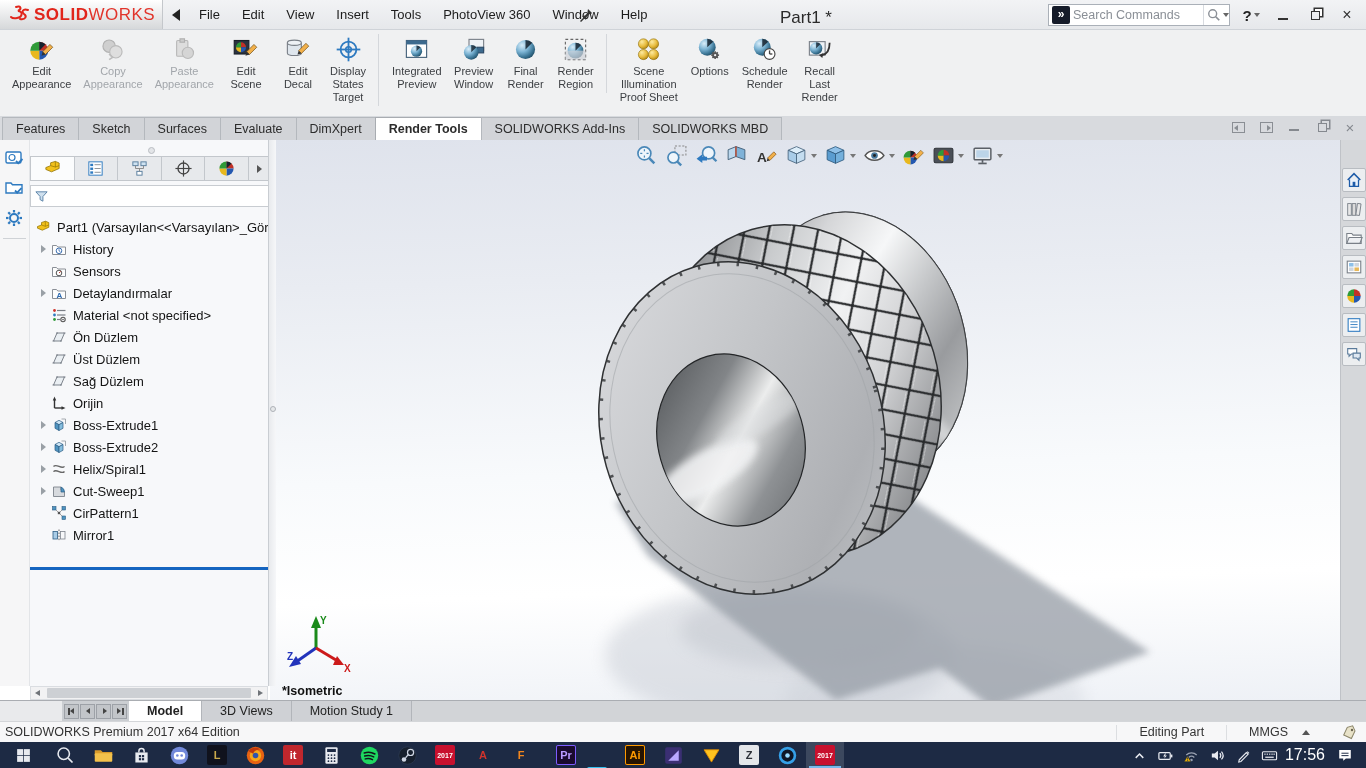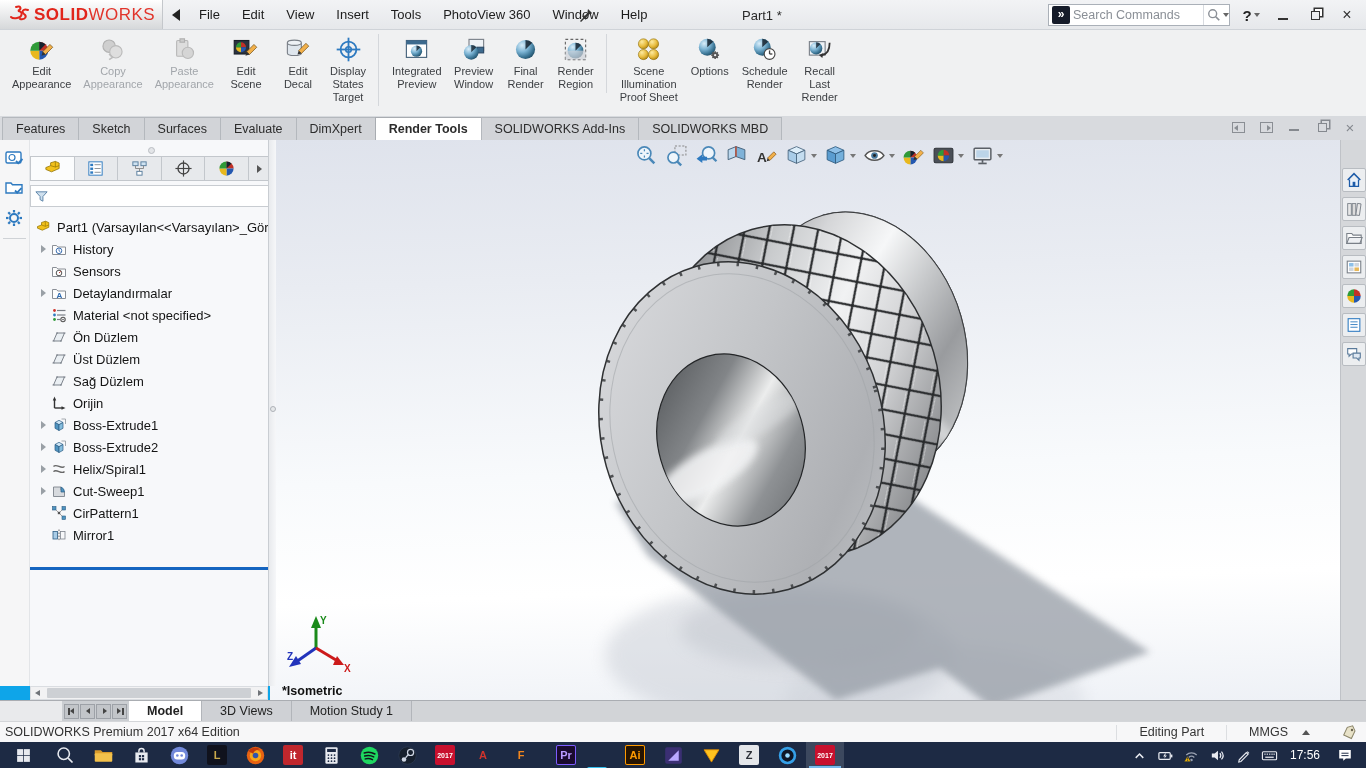--- a/index.html
+++ b/index.html
@@ -1,30 +1,30 @@
 <!DOCTYPE html>
 <html><head>
 <meta charset="utf-8">
 <style>
   *{margin:0;padding:0;box-sizing:border-box;font-family:"Liberation Sans","DejaVu Sans",sans-serif}
   html,body{width:1366px;height:768px;overflow:hidden;background:#000}
-  .app{position:relative;width:1366px;height:720px;background:#0ea5e9;font-size:13px;color:#222}
+  .app{position:relative;width:1366px;height:720px;background:#ffffff;font-size:13px;color:#222}
 
   
   .titlebar{position:absolute;left:0;top:0;width:1366px;height:30px;background:linear-gradient(#f2f3f5,#e6e8eb);border-bottom:1px solid #cfd3d8}
   .logo{position:absolute;left:0;top:0;width:163px;height:29px;background:linear-gradient(#ffffff,#d6d8da);border-right:1px solid #c4c7cb;display:flex;align-items:center;padding-left:6px;gap:2px}
   .logo .mark{width:26px;height:24px}
   .brand{font-size:17px;color:#e1251b;letter-spacing:.5px}
   .brand .b1{font-weight:bold}
   .brand .b2{font-weight:normal;opacity:.92}
   .menucollapse{position:absolute;left:172px;top:9px;width:0;height:0;border-top:6px solid transparent;border-bottom:6px solid transparent;border-right:8px solid #222}
   .menubar{position:absolute;left:188px;top:0;height:30px;display:flex;align-items:center}
   .menuitem{padding:0 11px;line-height:30px;color:#1c1c1c}
   .menupin{position:absolute;left:578px;top:7px;width:18px;height:16px}
-  .wintitle{position:absolute;left:742px;top:8px;font-size:13px;color:#2a2a2a}
+  .wintitle{position:absolute;left:780px;top:8px;font-size:17px;color:#2a2a2a}
   .searchbox{position:absolute;left:1048px;top:4px;width:182px;height:22px;background:#fff;border:1px solid #aab0b8;display:flex;align-items:center}
   .swsearchicon{width:18px;height:18px;margin:0 3px;background:#151b29;color:#fff;font-weight:bold;font-size:12px;text-align:center;line-height:17px;border-radius:2px}
   .searchinput{flex:1;border:none;outline:none;font-size:12.5px;color:#333;min-width:0;background:transparent}
   .searchinput::placeholder{color:#8a8f96}
   .magbtn{width:26px;height:20px;display:flex;align-items:center;border-left:1px solid #d8dbe0}
   .magbtn svg{width:16px;height:16px;margin-left:3px}
   .caret-dn{width:0;height:0;border-left:3.5px solid transparent;border-right:3.5px solid transparent;border-top:4px solid #666;margin-left:2px}
   .tbarctl{position:absolute;right:6px;top:0;height:30px;display:flex;align-items:center;gap:6px}
   .tbtn{width:26px;height:22px;display:flex;align-items:center;justify-content:center;color:#333;font-size:14px}
   .help-q{font-size:15px;font-weight:bold;color:#222}
@@ -139,21 +139,21 @@
   .startbtn svg{width:17px;height:17px}
   .tbitems{display:flex;align-items:stretch}
   .tbitem{width:38px;display:flex;align-items:center;justify-content:center;position:relative}
   .tbitem.active{background:rgba(255,255,255,.14)}
   .tbitem.active::after{content:'';position:absolute;left:3px;right:3px;bottom:0;height:2px;background:#76b9ed}
   .tbitem svg{width:21px;height:21px}
   .tbbadge{min-width:20px;height:20px;border-radius:2px;display:flex;align-items:center;justify-content:center;font-size:11px;font-weight:bold;padding:0 2px}
   .tray{margin-left:auto;display:flex;align-items:center;padding-right:4px}
   .trayitem{width:26px;height:26px;display:flex;align-items:center;justify-content:center}
   .trayitem svg{width:17px;height:17px}
-  .traytime{width:46px;text-align:center;font-size:12px;color:#fff}
+  .traytime{width:46px;text-align:center;font-size:16px;color:#fff}
   .traynote{width:34px;display:flex;align-items:center;justify-content:center}
   .traynote svg{width:16px;height:16px}
 
   .hidden-defs{position:absolute;width:0;height:0;overflow:hidden}
 </style>
 </head>
 <body>
 
 <div class="app">
 

